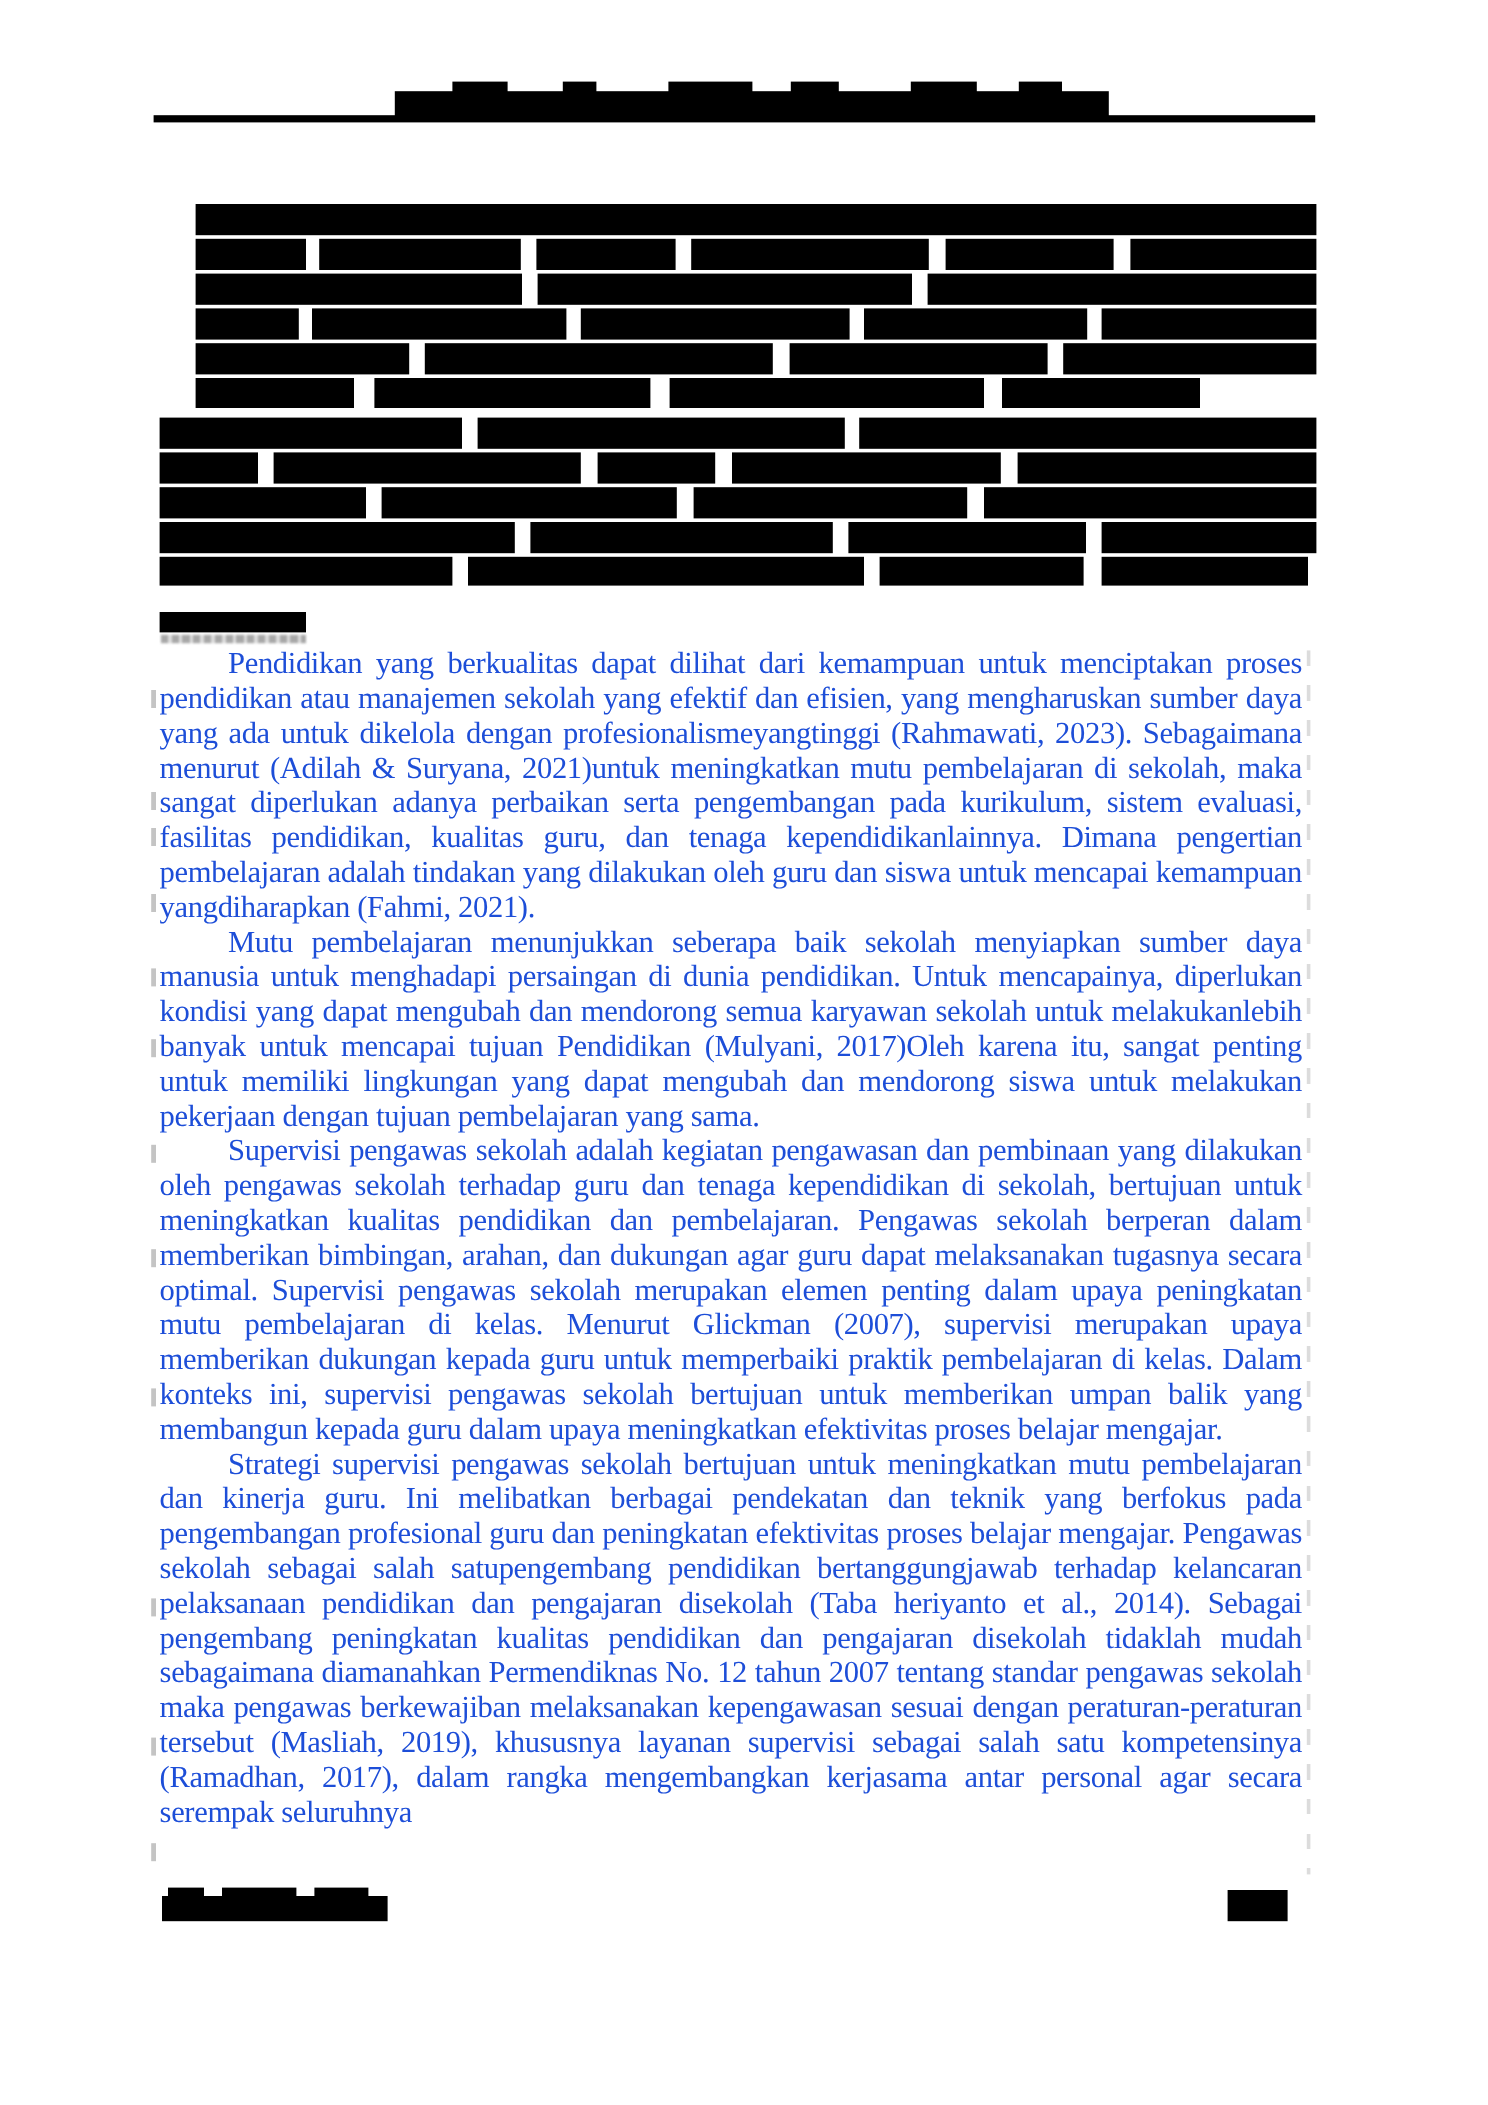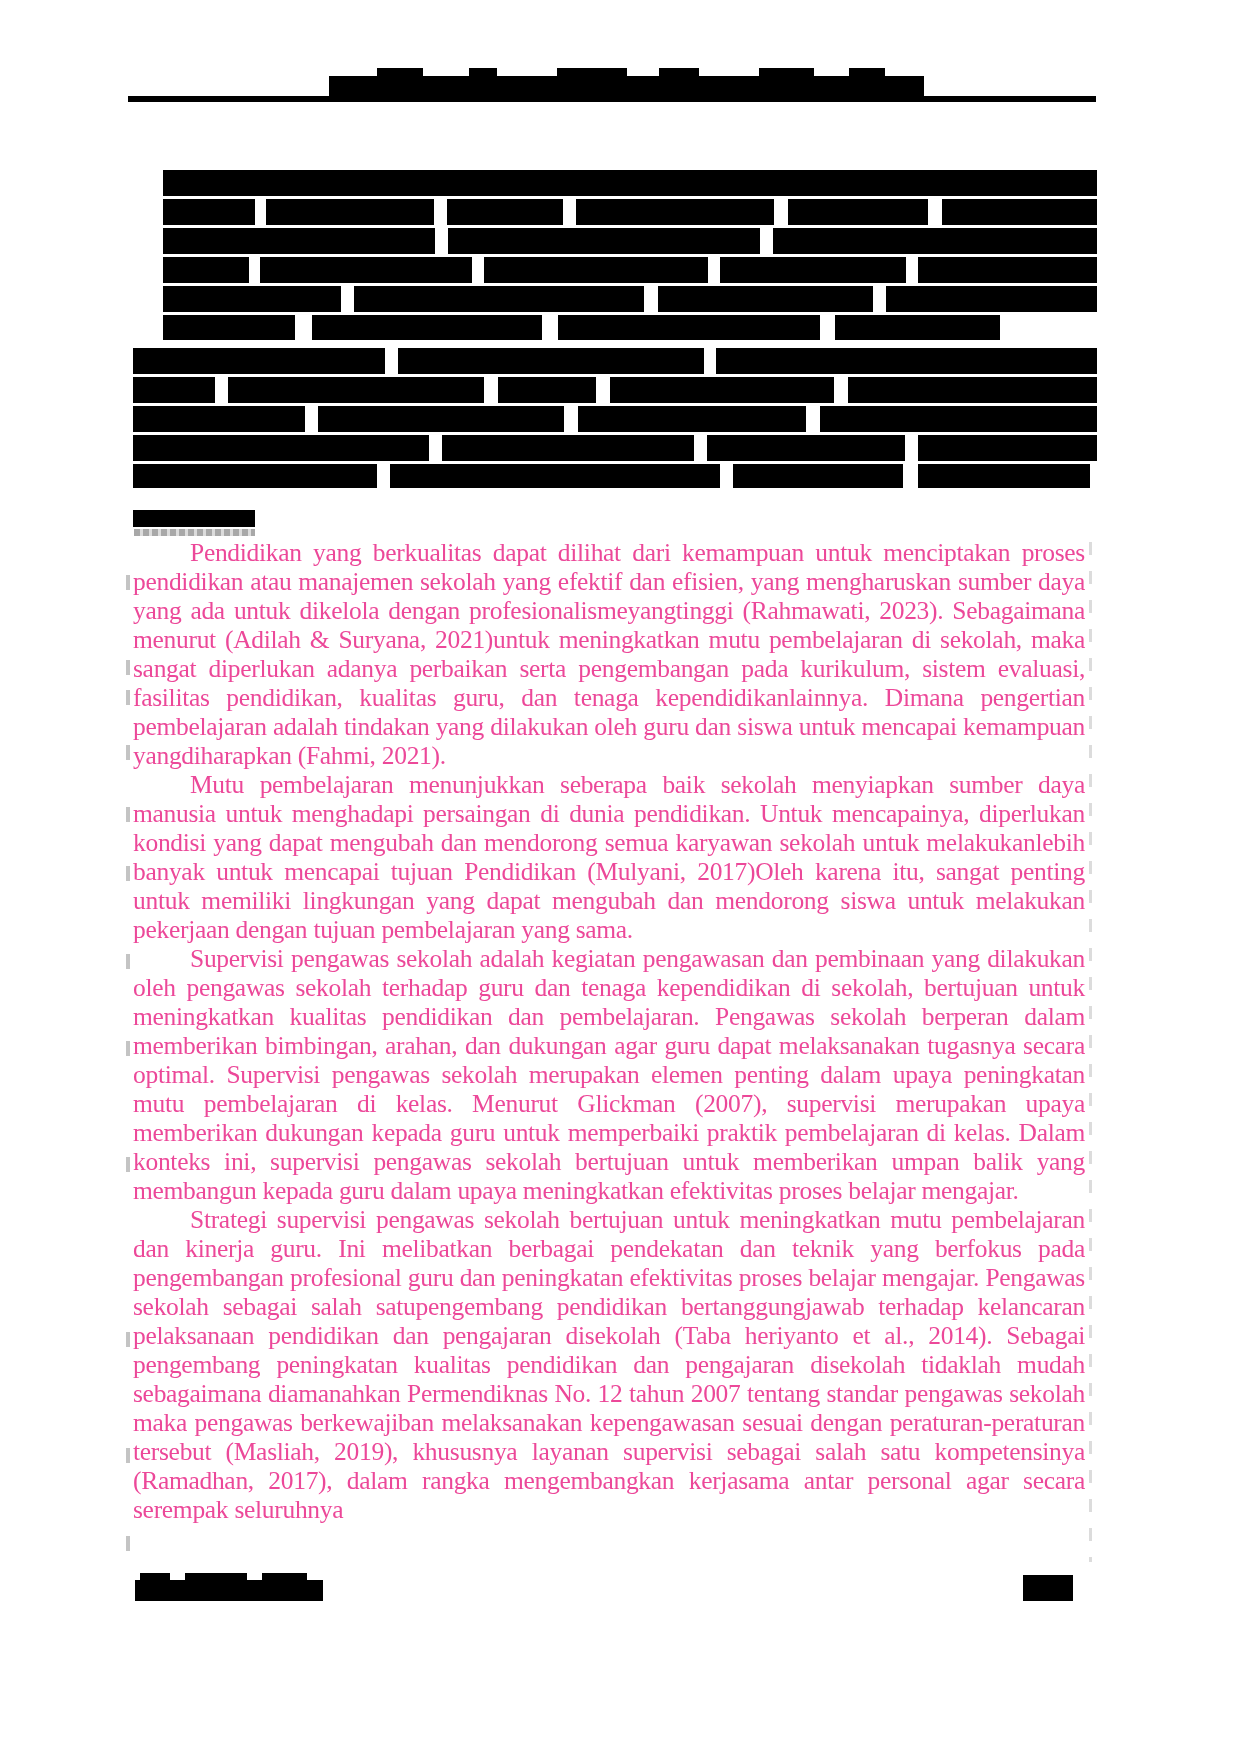--- a/index.html
+++ b/index.html
@@ -23,21 +23,21 @@
   .sec-ghost { left: 134px; top: 529px; width: 121px; height: 7px;
                background: repeating-linear-gradient(90deg,#9a9a9a 0 6px,#d7d7d7 6px 9px);
                filter: blur(0.7px); opacity: .85; }
 
   
   .body-text {
     left: 133px; top: 538px; width: 952px;
     font-size: 25.5px; line-height: 29px;
     letter-spacing: -0.3px;
     text-align: justify;
-    color: #ec4899;
+    color: #1d4ed8;
   }
   .body-text p { margin: 0; text-indent: 57px; }
 
   
   .right-dashes {
     left: 1089px; top: 542px; width: 3px; height: 1020px;
     background: repeating-linear-gradient(180deg,#c9c9c9 0 13px,transparent 13px 29px);
     opacity: .65;
   }
   .tick { position: absolute; left: 126px; width: 4px; height: 15px; background: #c4c4c4; }

